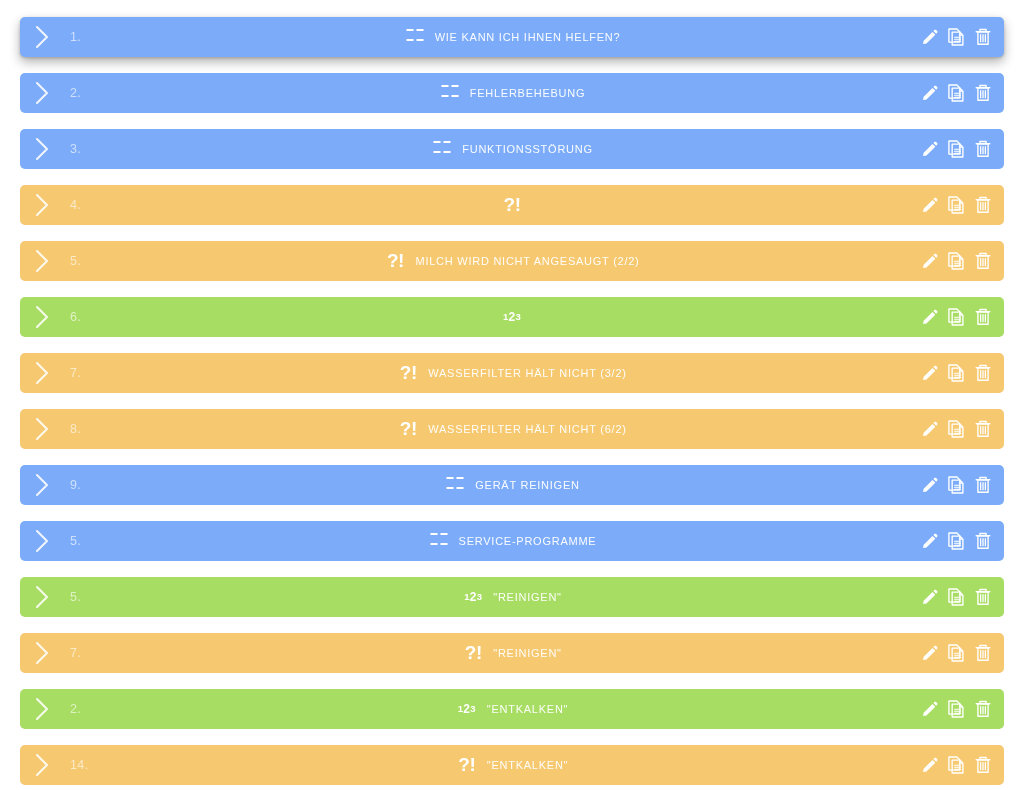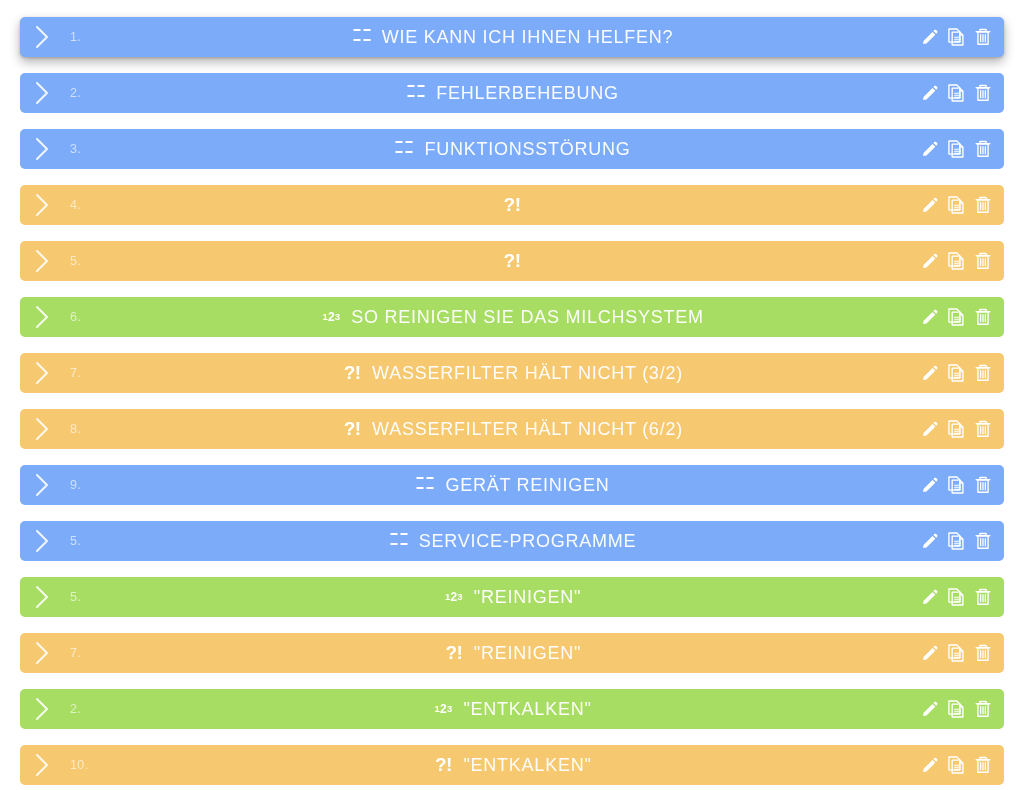--- a/index.html
+++ b/index.html
@@ -128,21 +128,21 @@
     line-height: 1;
     color: #ffffff;
     white-space: nowrap;
     letter-spacing: .2px;
   }
   .ico-123 .n1 { font-size: 9.5px;  vertical-align: 5px; }
   .ico-123 .n2 { font-size: 12px;   vertical-align: 1px; }
   .ico-123 .n3 { font-size: 9.5px;  vertical-align: -3px; }
 
   .title {
-    font-size: 18px;
+    font-size: 11px;
     letter-spacing: .75px;
     font-weight: 400;
     color: rgba(255,255,255,0.96);
     white-space: nowrap;
   }
 
   
   .actions {
     position: absolute;
     right: 11px;
@@ -345,20 +345,21 @@
         <span class="chevron">
           <svg viewBox="0 0 19 26" width="19" height="26" aria-hidden="true">
             <path d="M4 3 L14 13 L4 23" fill="none" stroke="#ffffff" stroke-width="2.1" stroke-linecap="round" stroke-linejoin="round" opacity="0.95"></path>
           </svg>
         </span>
         <span class="idx">5.</span>
       </div>
       <div class="center">
         <div class="center-inner">
           <span class="type-icon ico-qex">?!</span>
+          <span class="title">MILCH WIRD NICHT ANGESAUGT (2/2)</span>
         </div>
       </div>
       <div class="actions">
         <span class="act" title="Bearbeiten">
           <svg viewBox="0 0 20 20" width="19" height="19" aria-hidden="true">
             <path d="M3.2 16.8 L3.9 13.4 L13.2 4.1 L16.1 7.0 L6.8 16.3 Z" fill="#ffffff"></path>
             <path d="M14.1 3.2 L17.0 6.1 L18.0 5.1 C18.6 4.5 18.6 3.8 18.0 3.2 L17.0 2.2 C16.4 1.6 15.7 1.6 15.1 2.2 Z" fill="#ffffff"></path>
           </svg>
         </span>
         <span class="act" title="Duplizieren">
@@ -388,21 +389,20 @@
         </span>
         <span class="idx">6.</span>
       </div>
       <div class="center">
         <div class="center-inner">
           <span class="type-icon ico-123">
             <span class="n1">1</span>
             <span class="n2">2</span>
             <span class="n3">3</span>
           </span>
-          <span class="title">SO REINIGEN SIE DAS MILCHSYSTEM</span>
         </div>
       </div>
       <div class="actions">
         <span class="act" title="Bearbeiten">
           <svg viewBox="0 0 20 20" width="19" height="19" aria-hidden="true">
             <path d="M3.2 16.8 L3.9 13.4 L13.2 4.1 L16.1 7.0 L6.8 16.3 Z" fill="#ffffff"></path>
             <path d="M14.1 3.2 L17.0 6.1 L18.0 5.1 C18.6 4.5 18.6 3.8 18.0 3.2 L17.0 2.2 C16.4 1.6 15.7 1.6 15.1 2.2 Z" fill="#ffffff"></path>
           </svg>
         </span>
         <span class="act" title="Duplizieren">
@@ -721,21 +721,21 @@
         </span>
       </div>
     </div>
     <div class="row orange">
       <div class="left">
         <span class="chevron">
           <svg viewBox="0 0 19 26" width="19" height="26" aria-hidden="true">
             <path d="M4 3 L14 13 L4 23" fill="none" stroke="#ffffff" stroke-width="2.1" stroke-linecap="round" stroke-linejoin="round" opacity="0.95"></path>
           </svg>
         </span>
-        <span class="idx">10.</span>
+        <span class="idx">14.</span>
       </div>
       <div class="center">
         <div class="center-inner">
           <span class="type-icon ico-qex">?!</span>
           <span class="title">"ENTKALKEN"</span>
         </div>
       </div>
       <div class="actions">
         <span class="act" title="Bearbeiten">
           <svg viewBox="0 0 20 20" width="19" height="19" aria-hidden="true">

